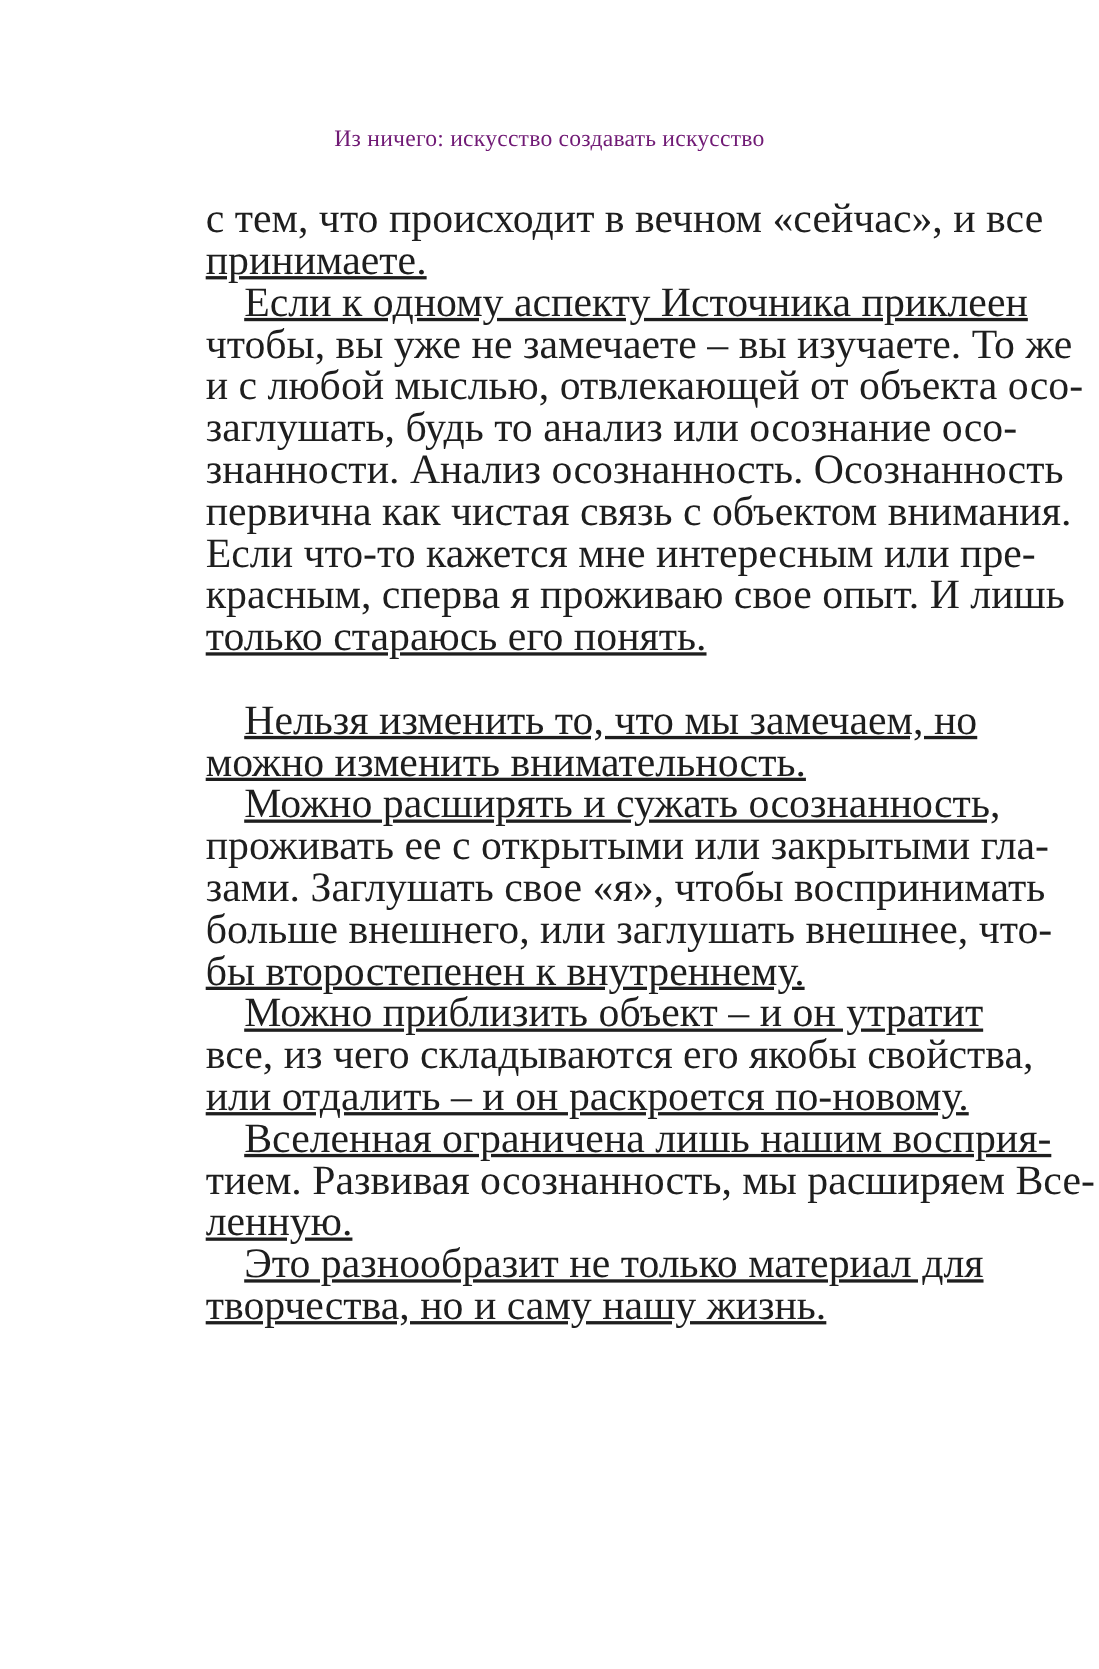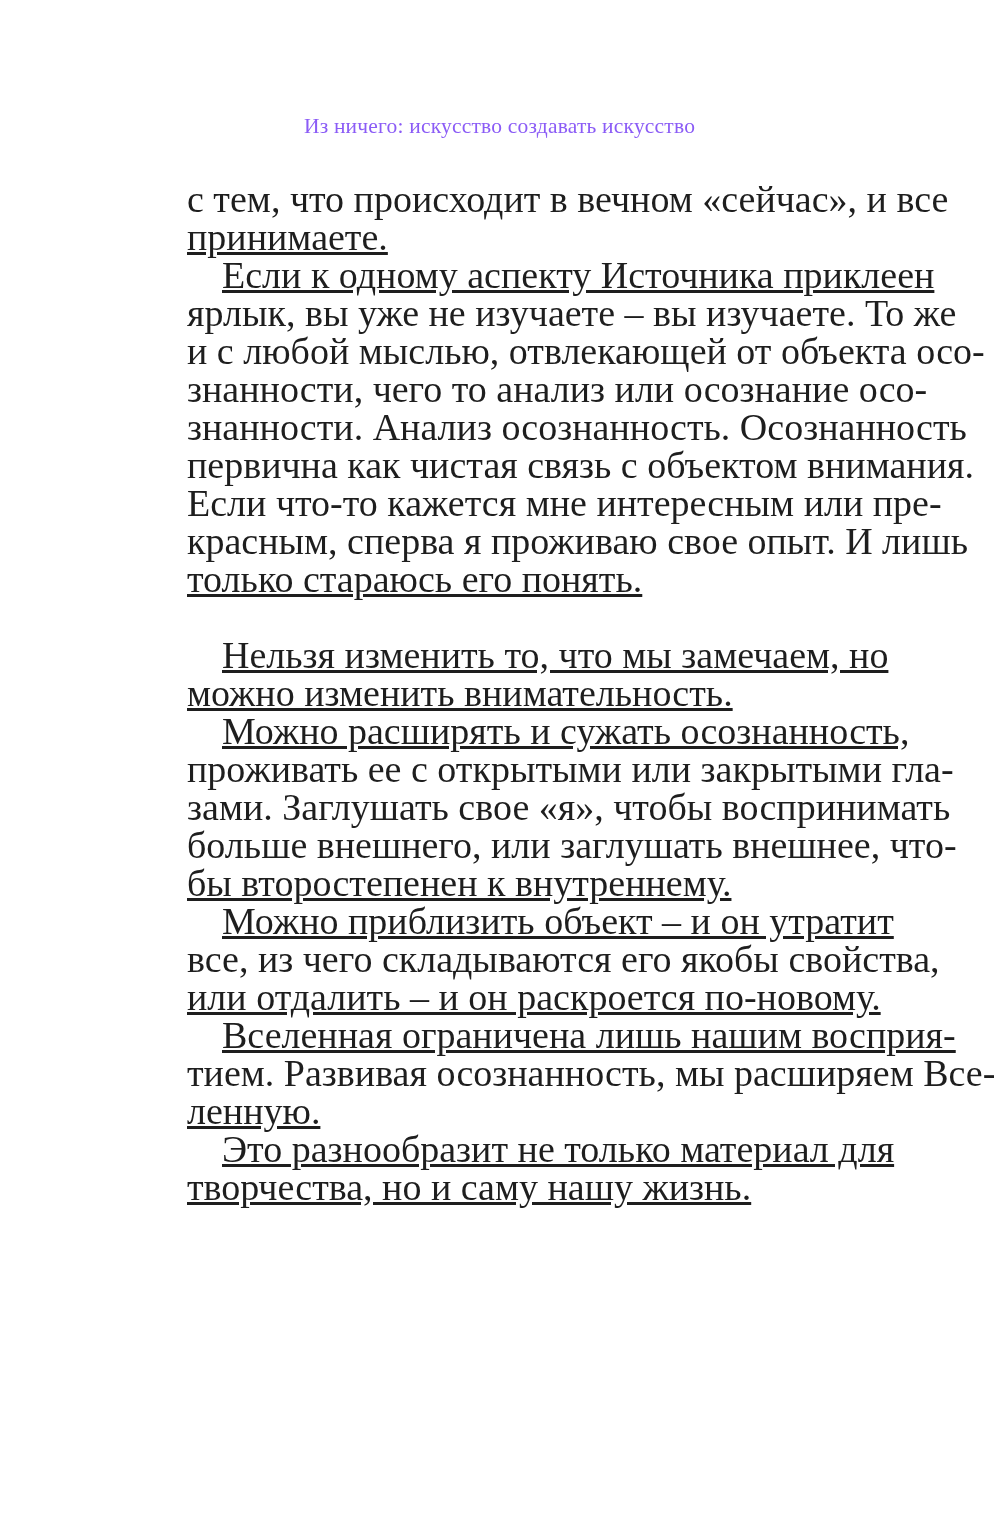--- a/index.html
+++ b/index.html
@@ -2,21 +2,21 @@
 <html><head>
 <meta charset="utf-8">
 <style>
   html, body { margin:0; padding:0; }
   body {
     width:999px; height:1517px; background:#ffffff; position:relative; overflow:hidden;
     font-family:"Liberation Serif","DejaVu Serif",serif; color:#1e1e1e;
   }
   .running-head {
     position:absolute; top:114px; left:0; width:999px; text-align:center;
-    font-size:21.5px; letter-spacing:0.2px; color:#8b5cf6;
+    font-size:21.5px; letter-spacing:0.2px; color:#701a75;
   }
   .body-text { position:absolute; left:187px; width:675px; top:0; }
   .line {
     position:absolute; left:0; width:675px; height:38px;
     font-size:38px; line-height:38px; white-space:nowrap;
     text-align:justify; text-align-last:justify;
   }
   .line.last { text-align-last:left;text-decoration:underline; }
   .line.indent { left:35px; width:640px;text-decoration:underline; }
 </style>
@@ -27,23 +27,23 @@
 
 <div class="body-text">
 
   <div>
     <div class="line" style="top:180px">с тем, что происходит в вечном «сейчас», и все</div>
     <div class="line last" style="top:218px">принимаете.</div>
   </div>
 
   <div>
     <div class="line indent" style="top:256px">Если к одному аспекту Источника приклеен</div>
-    <div class="line" style="top:294px">ярлык, вы уже не изучаете – вы изучаете. То же</div>
+    <div class="line" style="top:294px">чтобы, вы уже не замечаете – вы изучаете. То же</div>
     <div class="line" style="top:332px">и с любой мыслью, отвлекающей от объекта осо-</div>
-    <div class="line" style="top:370px">знанности, чего то анализ или осознание осо-</div>
+    <div class="line" style="top:370px">заглушать, будь то анализ или осознание осо-</div>
     <div class="line" style="top:408px">знанности. Анализ осознанность. Осознанность</div>
     <div class="line" style="top:446px">первична как чистая связь с объектом внимания.</div>
     <div class="line" style="top:484px">Если что-то кажется мне интересным или пре-</div>
     <div class="line" style="top:522px">красным, сперва я проживаю свое опыт. И лишь</div>
     <div class="line last" style="top:560px">только стараюсь его понять.</div>
   </div>
 
   <div>
     <div class="line indent" style="top:636px">Нельзя изменить то, что мы замечаем, но</div>
     <div class="line last" style="top:674px">можно изменить внимательность.</div>

